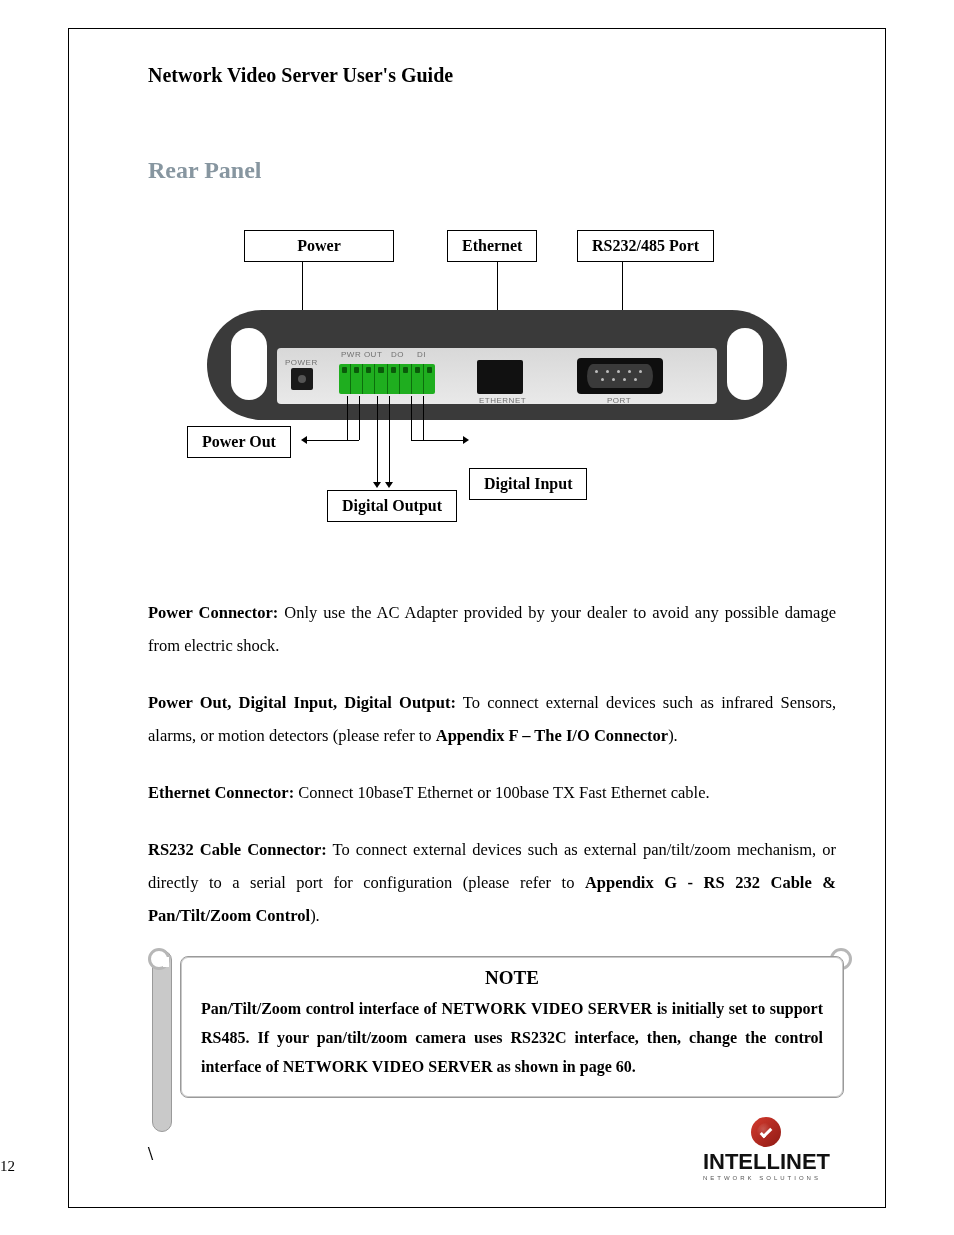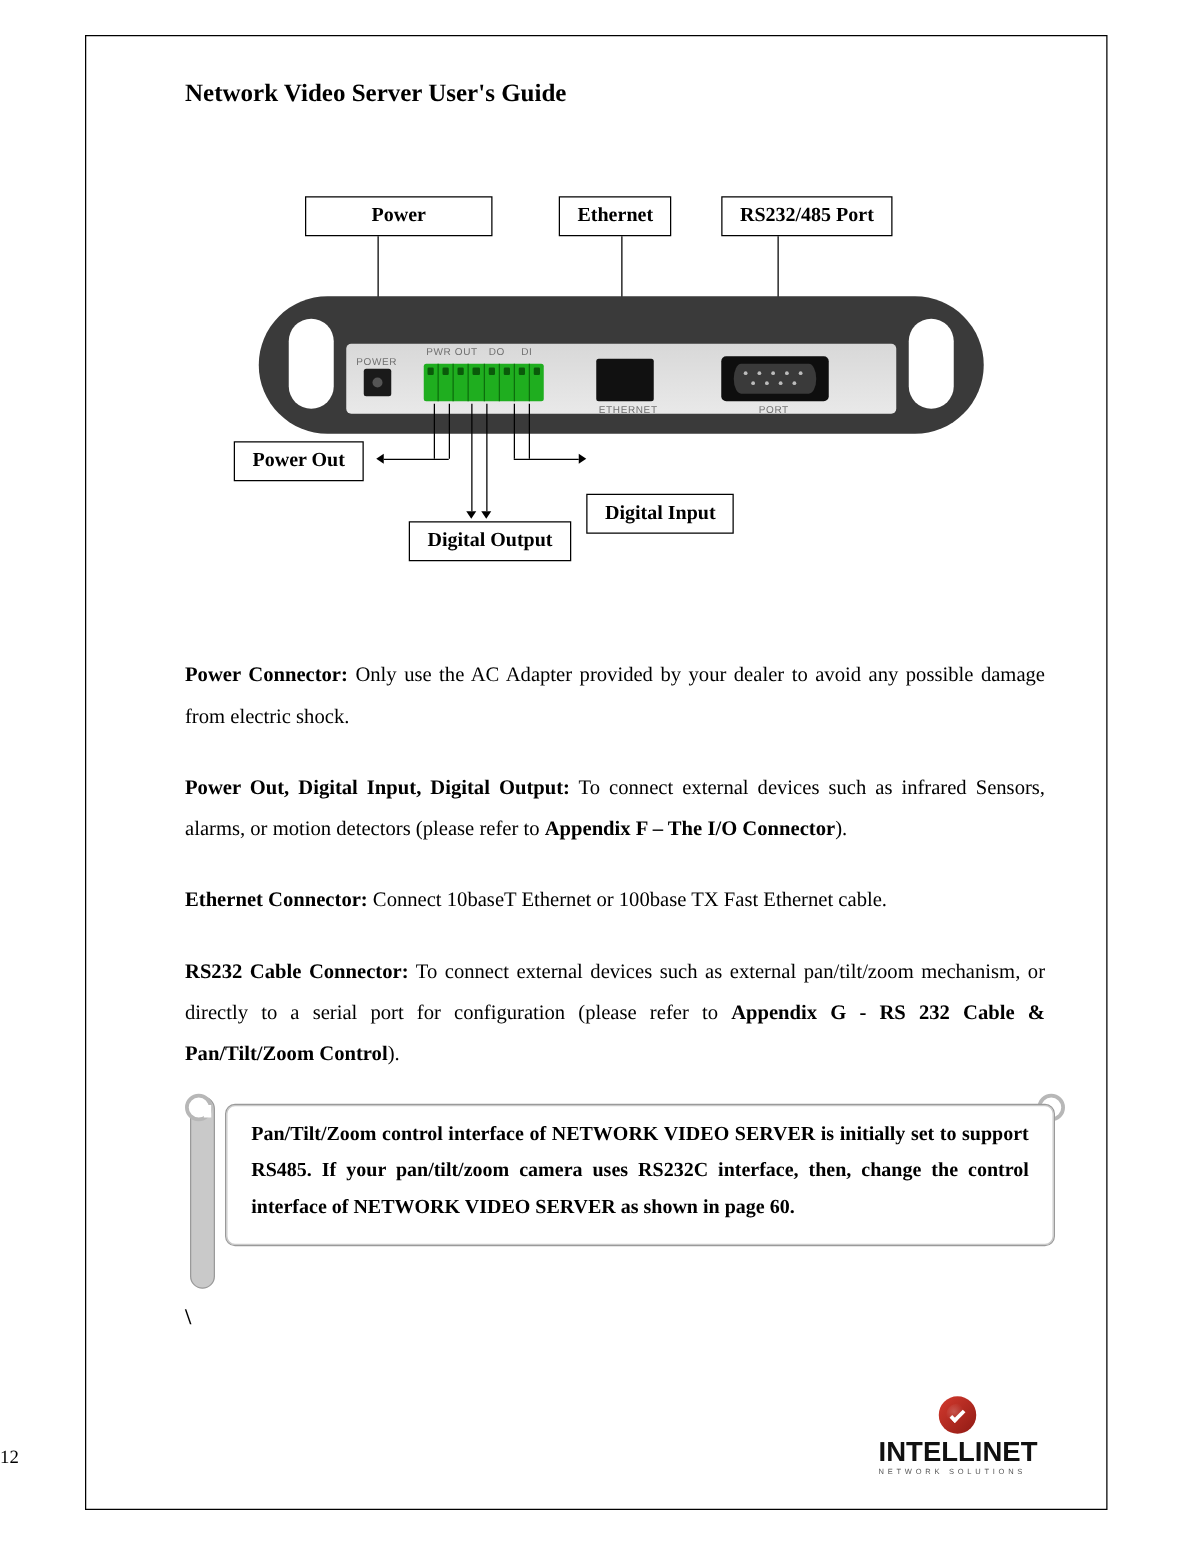--- a/index.html
+++ b/index.html
@@ -307,20 +307,21 @@
 </style>
 </head>
 <body>
 
 <div class="page-border"></div>
 
 <div class="content">
 
   <div class="doc-title">Network Video Server User's Guide</div>
 
+  <div class="section-heading">Rear Panel</div>
 
   <div class="diagram">
 
     <div class="callout" style="left:77px; top:0; width:150px;">Power</div>
     <div class="callout" style="left:280px; top:0;">Ethernet</div>
     <div class="callout" style="left:410px; top:0;">RS232/485 Port</div>
 
     <div class="leader" style="left:135px; top:32px; width:1px; height:102px;"></div>
     <div class="arrowhead-down" style="left:131px; top:134px;"></div>
     <div class="leader" style="left:330px; top:32px; width:1px; height:94px;"></div>
@@ -404,20 +405,21 @@
 
   <div class="note-wrap">
     <div class="spiral-bar"></div>
     <div class="ring" style="top:-8px; left:4px;">
         <div class="gap" style="right:-2px; top:6px;"></div>
       </div>
     <div class="ring" style="top:-8px; right:-8px;">
         <div class="gap" style="left:-2px; top:6px;"></div>
       </div>
     <div class="note-card">
+      <div class="note-title">NOTE</div>
       <div class="note-body">Pan/Tilt/Zoom control interface of NETWORK VIDEO SERVER is initially set to support RS485. If your pan/tilt/zoom camera uses RS232C interface, then, change the control interface of NETWORK VIDEO SERVER as shown in page 60.</div>
     </div>
   </div>
 
   <div class="stray">\</div>
 
 </div>
 
 <div class="page-num">12</div>
 

